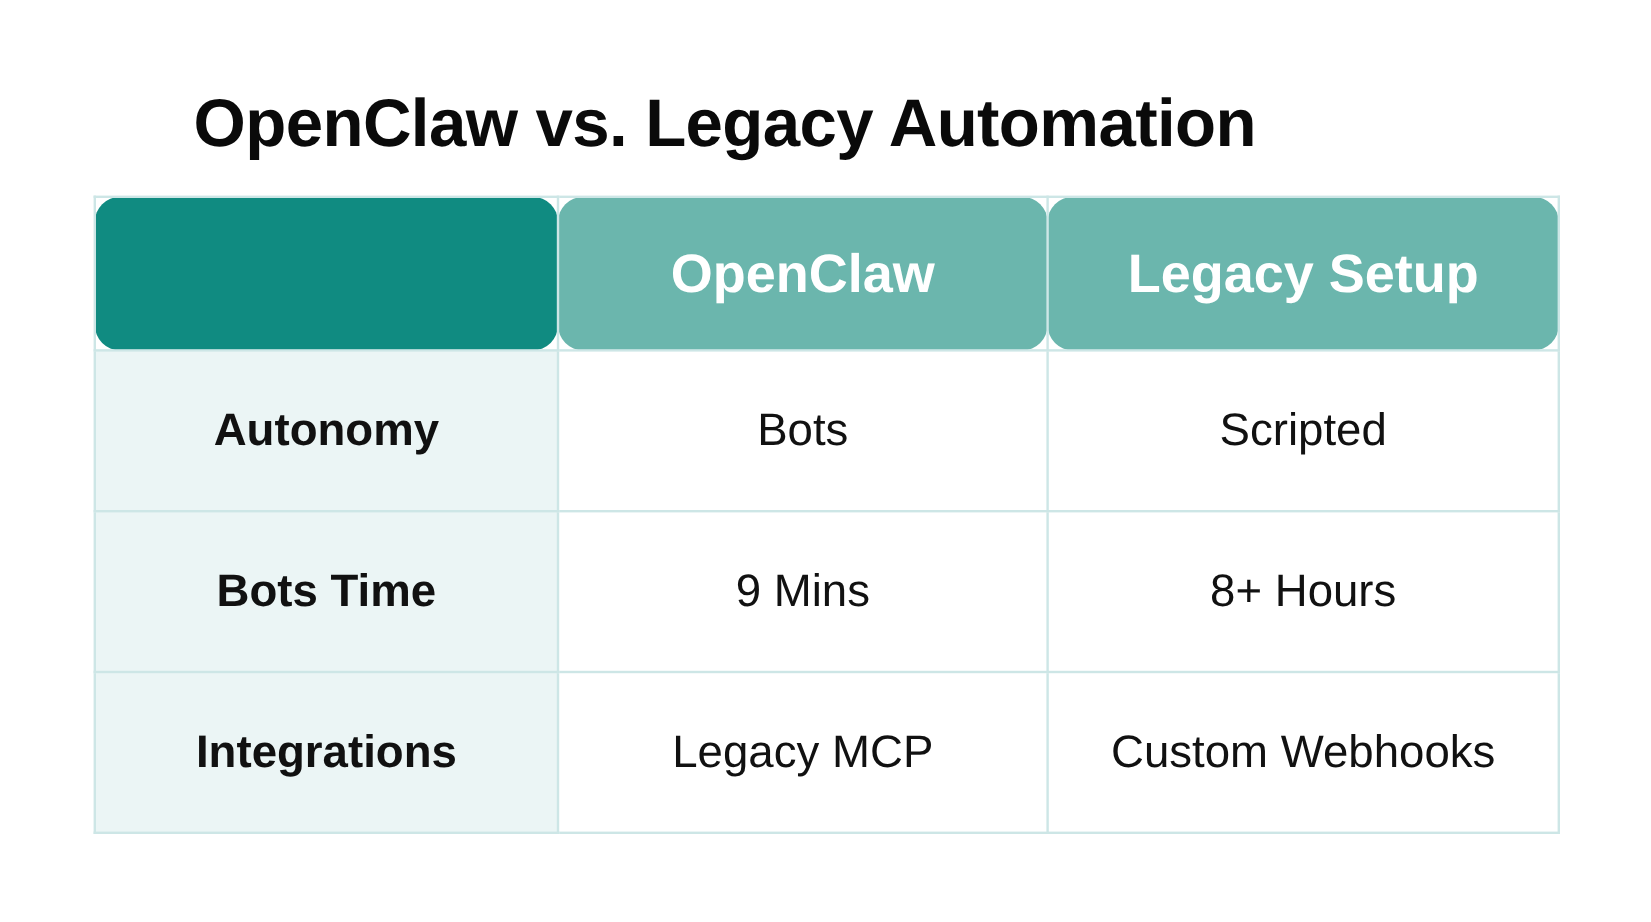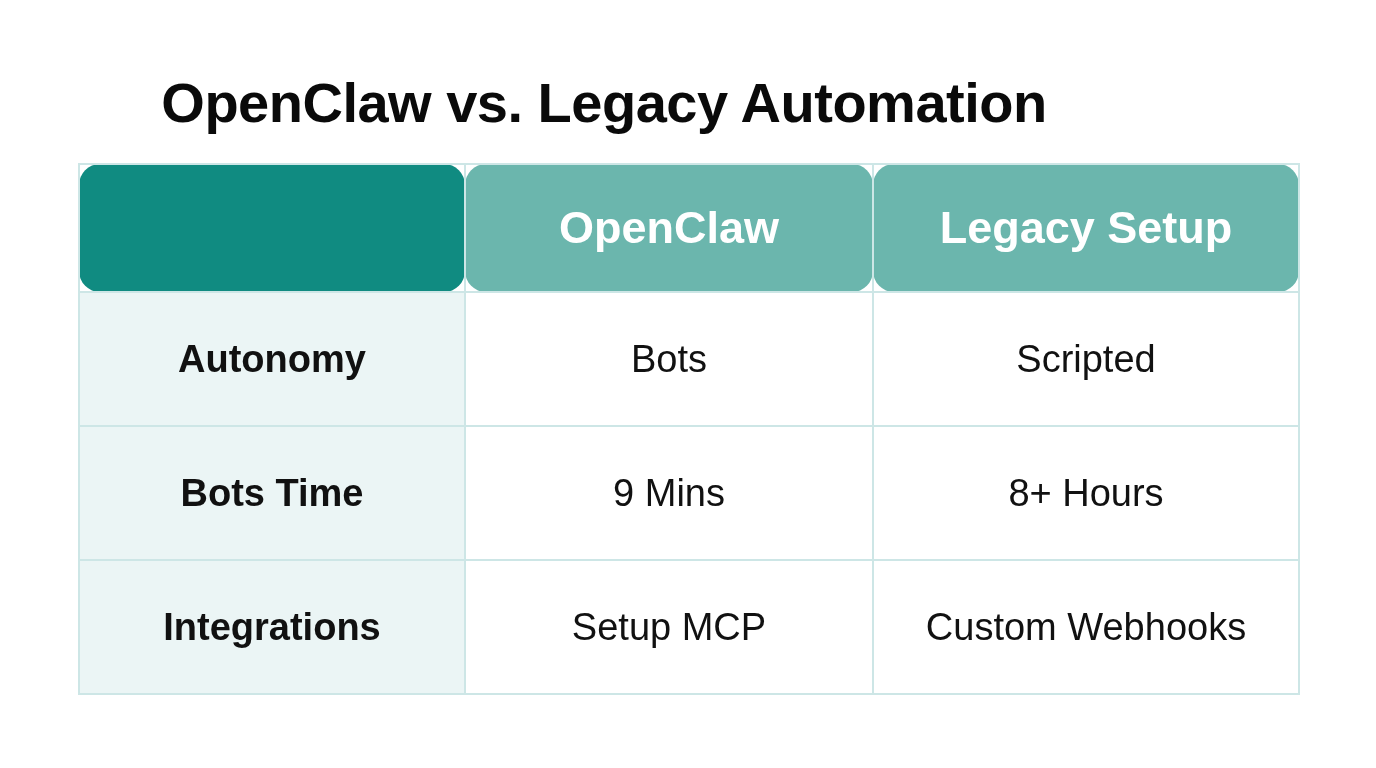--- a/index.html
+++ b/index.html
@@ -46,17 +46,17 @@
     <td>Bots</td>
     <td>Scripted</td>
   </tr>
   <tr class="row">
     <td class="label">Bots Time</td>
     <td>9 Mins</td>
     <td>8+ Hours</td>
   </tr>
   <tr class="row">
     <td class="label">Integrations</td>
-    <td>Setup MCP</td>
+    <td>Legacy MCP</td>
     <td>Custom Webhooks</td>
   </tr>
 </tbody>
   </table>
 
 </body></html>

